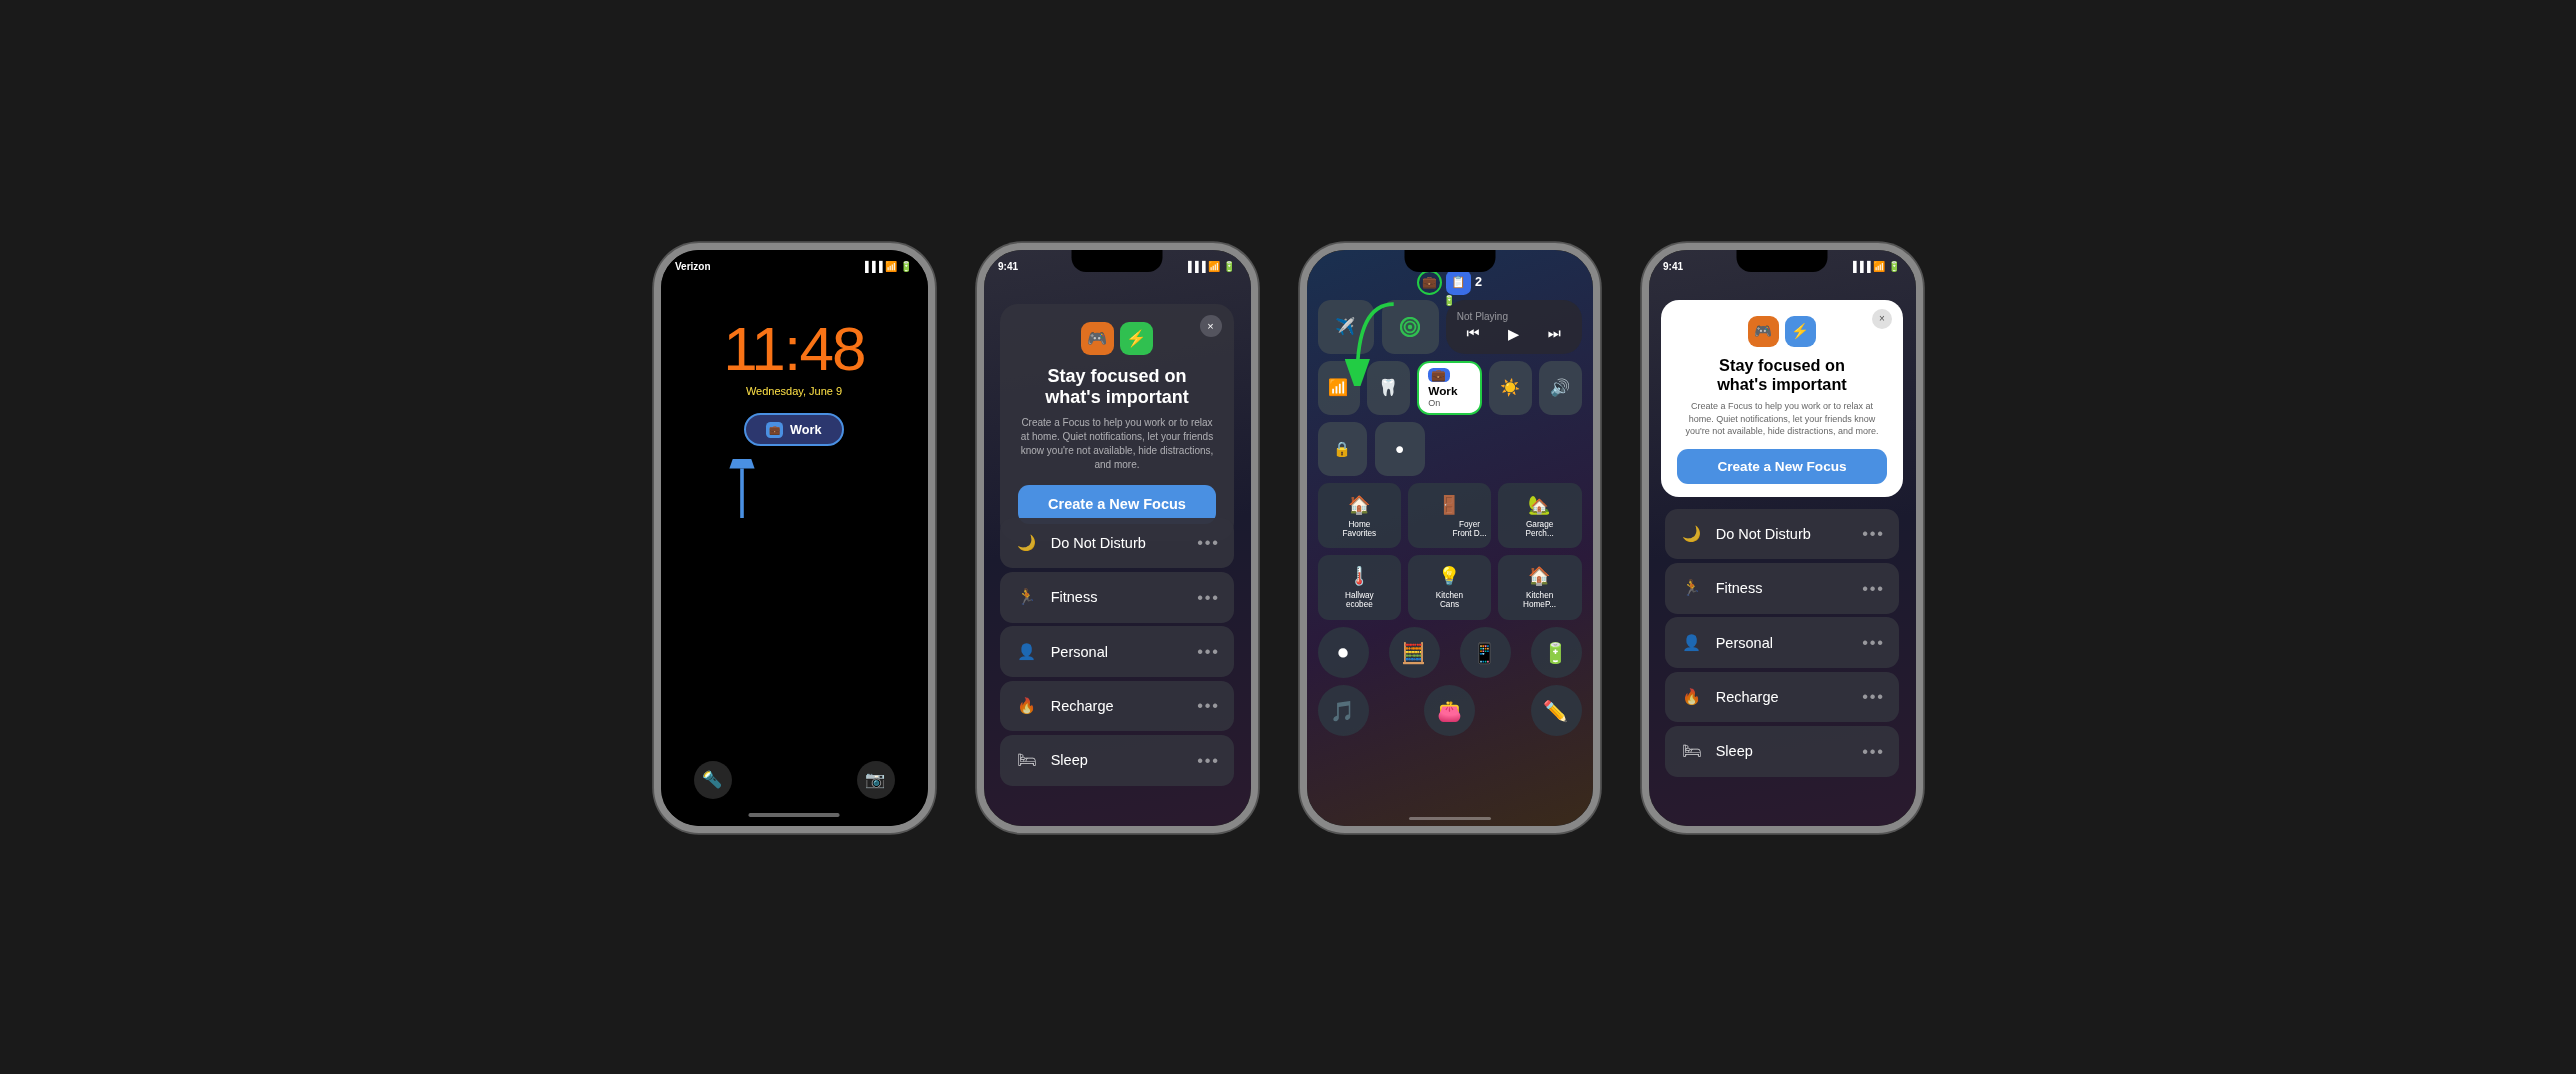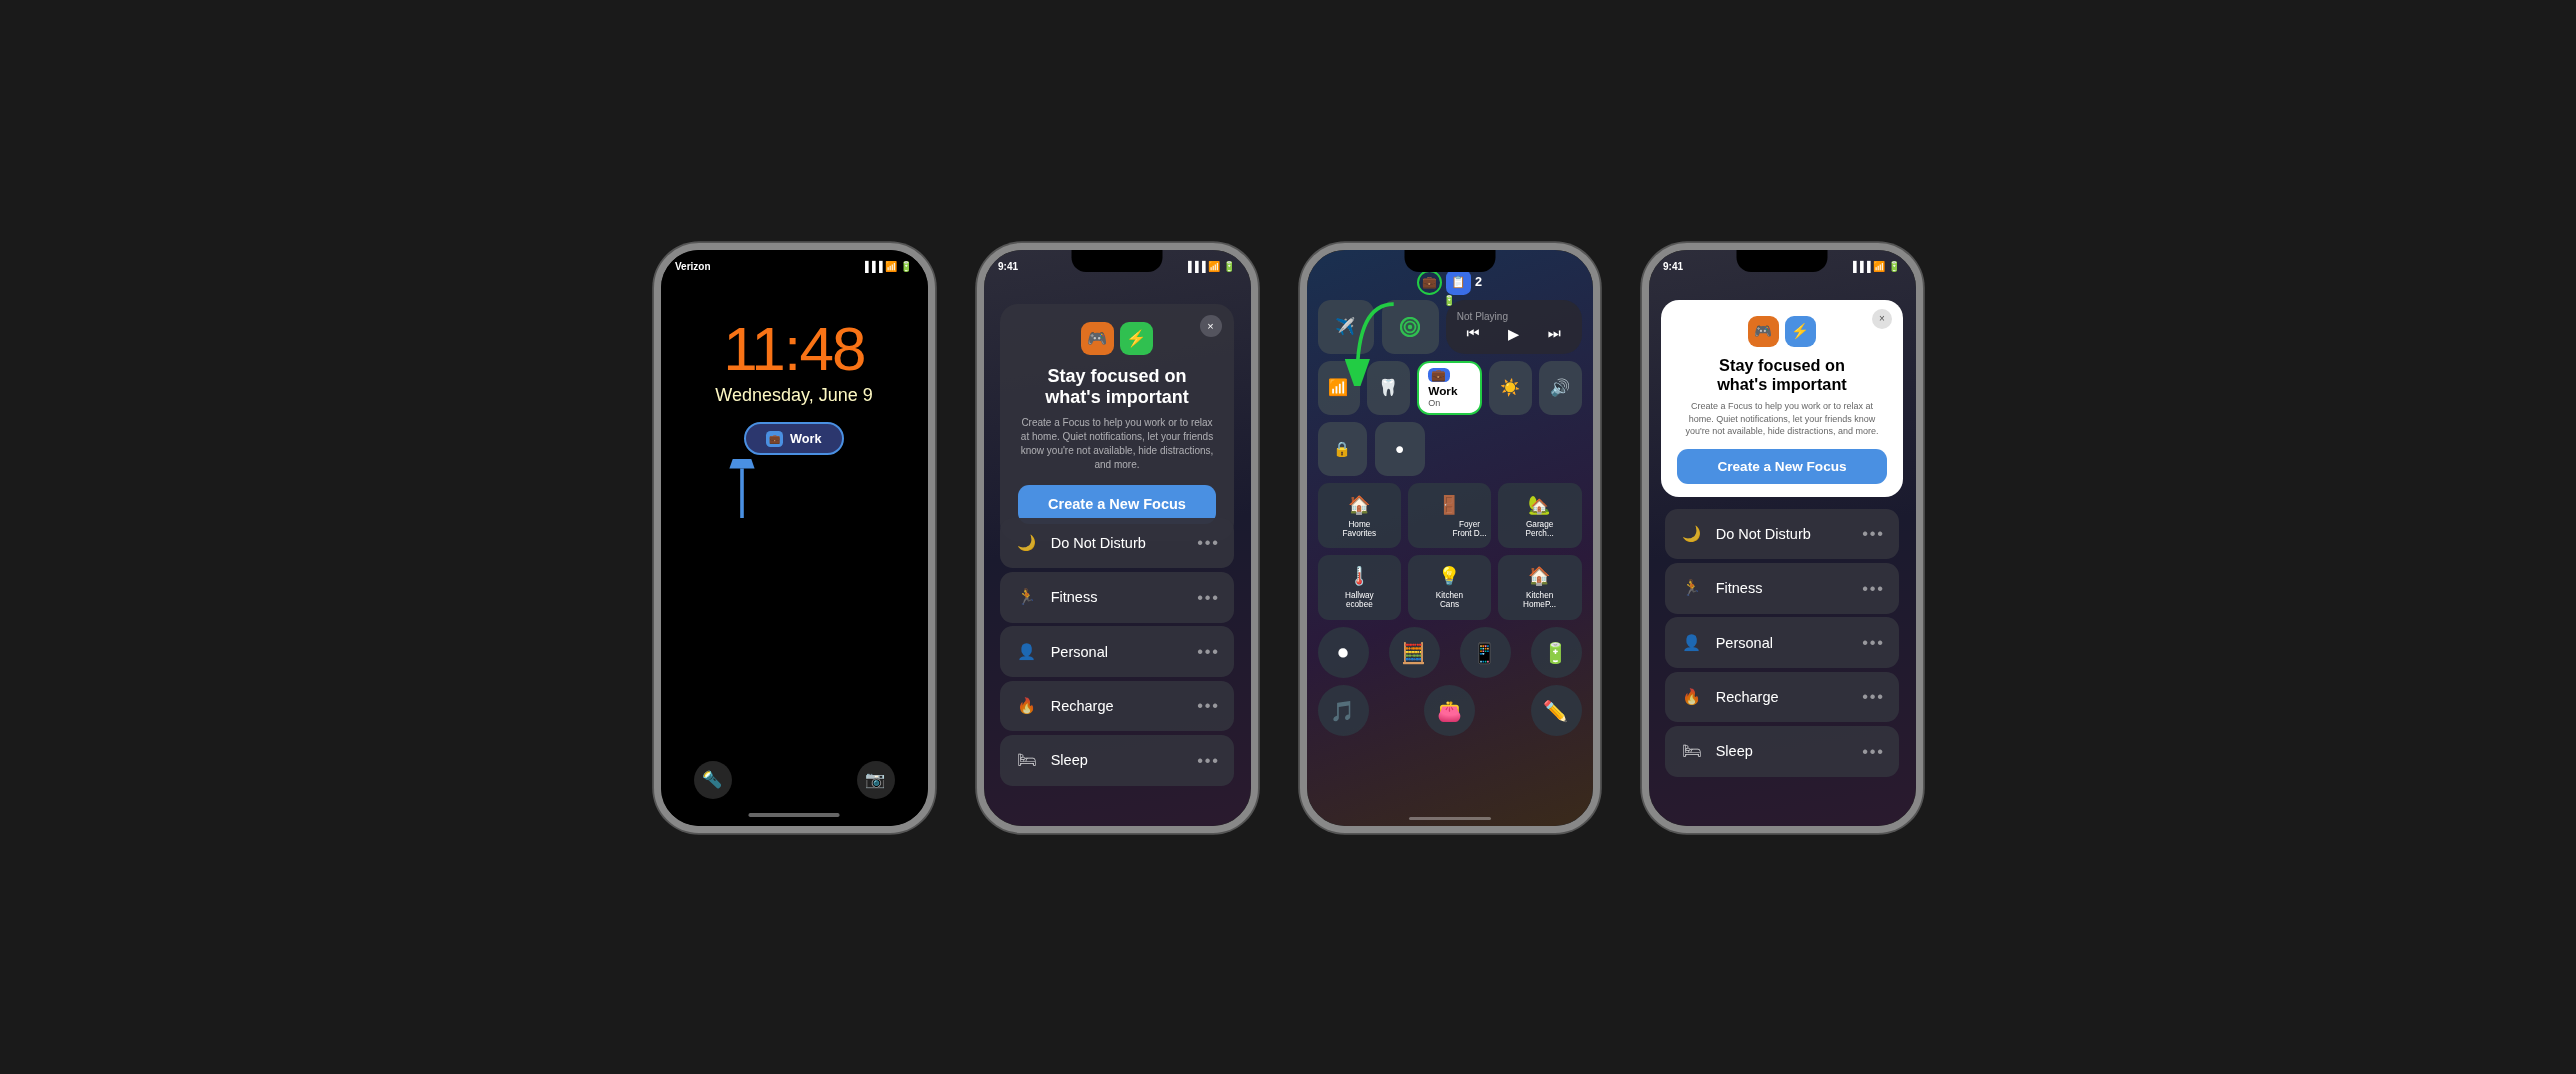--- a/index.html
+++ b/index.html
@@ -85,22 +85,22 @@
     }
     .lock-time {
       color: #f97316;
       font-size: 62px;
       font-weight: 200;
       margin-top: 68px;
       line-height: 1;
       letter-spacing: -1.8px;
     }
     .lock-date {
-      color: #fef9c3;
-      font-size: 18px;
+      color: #fde047;
+      font-size: 11px;
       font-weight: 400;
       margin-top: 5.4px;
     }
     .focus-pill {
       margin-top: 16.3px;
       background: rgba(80,100,200,0.55);
       border: 2.3px solid #4a90e2;
       border-radius: 20px;
       padding: 6.4px 20px;
       display: flex;

